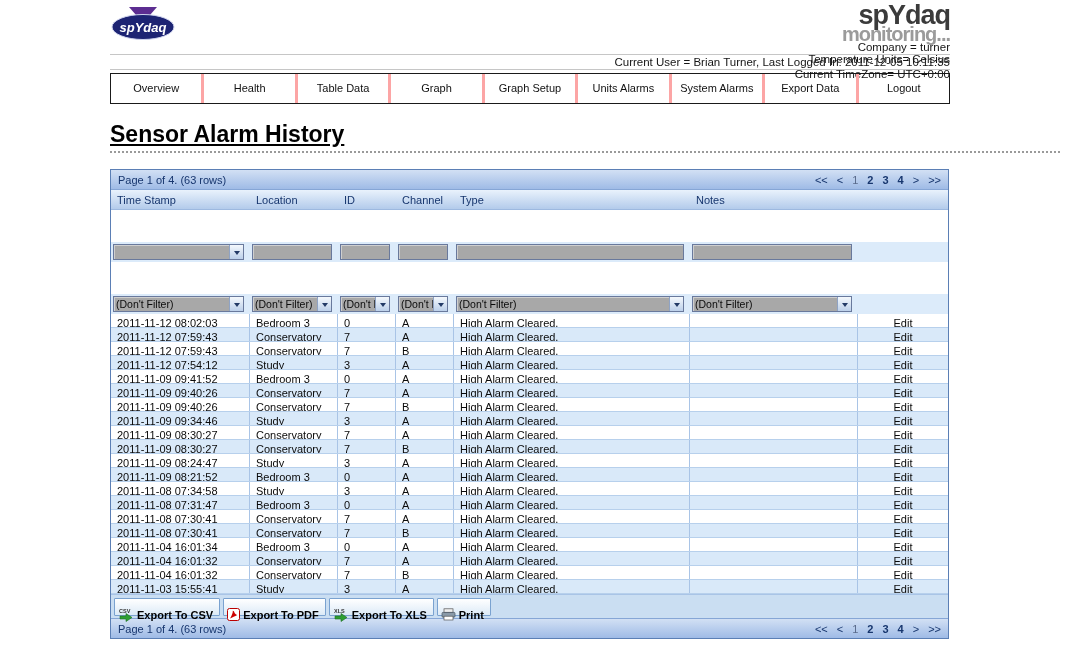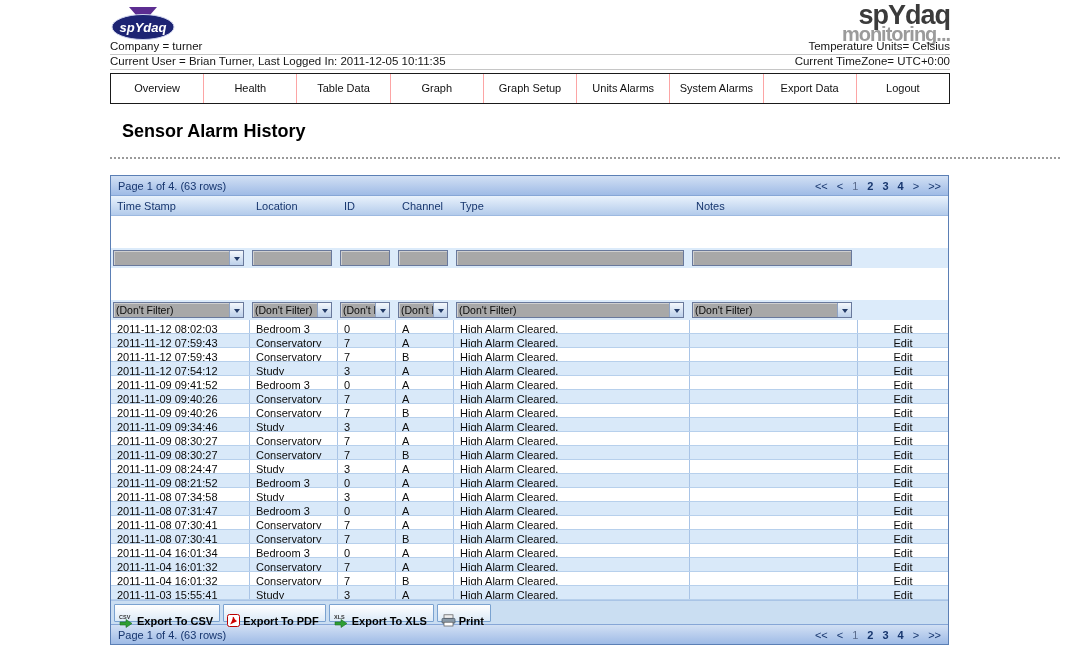--- a/index.html
+++ b/index.html
@@ -10,30 +10,30 @@
   }
   .content { margin-left:110px; width:840px; }
 
   
   .hdr { display:flex; justify-content:space-between; align-items:flex-start; padding-top:7px; height:40px; }
   .brand { text-align:right; margin-top:-4px; }
   .brand-title { font-size:27px; font-weight:bold; color:#3b3b3b; letter-spacing:-1px; line-height:25px; }
   .brand-sub { font-size:20px; font-weight:bold; color:#9b9b9b; letter-spacing:-1px; line-height:13px; }
 
   .info-row { display:flex; justify-content:space-between; align-items:flex-end;
-    border-bottom:1px solid #c6c6c6; font-size:11.5px; color:#151515; padding:1px 0 2px; height:15px; }
+    border-bottom:1px solid #c6c6c6; font-size:11.5px; color:#151515; padding:1px 0 2px; height:15px;flex-direction:column; }
 
   
   .nav { display:flex; border:1px solid #1a1a1a; margin-top:3px; height:31px; background:#fff; }
-  .nav-tab { flex:1; border-right:1px solid #fca5a5; text-align:center; line-height:29px; font-size:11px; color:#111; cursor:pointer; }
+  .nav-tab { flex:1; border-right:3px solid #fca5a5; text-align:center; line-height:29px; font-size:11px; color:#111; cursor:pointer; }
   .nav-tab:last-child { border-right:none; }
 
   
   .heading-wrap { margin-top:17px; width:950px; border-bottom:2px dotted #9a9a9a; padding-bottom:3px; }
-  .page-title { font-size:18px; font-weight:bold; margin:12px; color:#000; }
+  .page-title { font-size:23px; font-weight:bold; margin:0; color:#000;text-decoration:underline; }
 
   
   .grid { margin-top:16px; width:839px; border:1px solid #5b7fb5; font-size:11px; }
 
   .pagebar { height:20px; background:linear-gradient(#d2e0f4,#9fbbe6); display:flex;
     justify-content:space-between; align-items:center; padding:0 7px; color:#17366e; }
   .pagebar.top { border-bottom:1px solid #86a6d6; }
   .pagebar.bottom { border-top:1px solid #86a6d6; }
   .pager { display:flex; gap:9px; align-items:center; }
   .pg { color:#17366e; cursor:pointer; }

